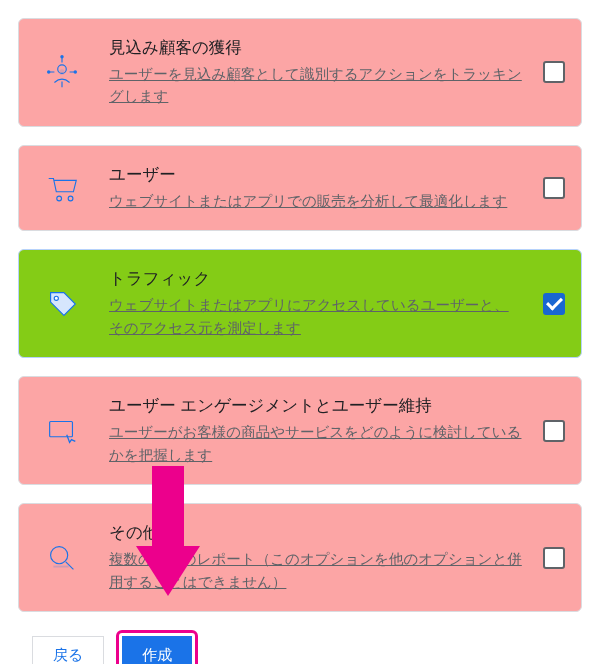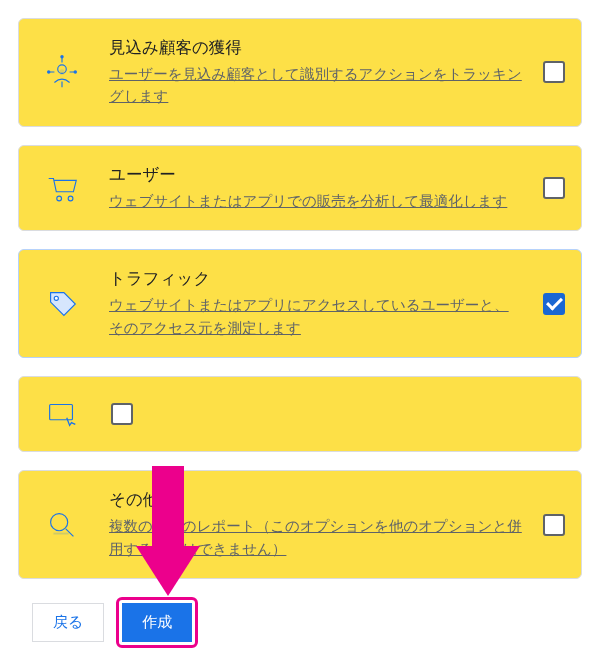--- a/index.html
+++ b/index.html
@@ -6,30 +6,30 @@
     body {
       font-family: -apple-system, BlinkMacSystemFont, "Segoe UI", "Hiragino Sans", "Hiragino Kaku Gothic ProN", Meiryo, sans-serif;
       background: #fff;
       width: 600px;
       height: 664px;
       padding: 18px 18px 0 18px;
     }
     .option-card {
       border: 1px solid #dadce0;
       border-radius: 6px;
-      background: #fde047;
+      background: #fca5a5;
       padding: 18px 14px;
       margin-bottom: 18px;
       display: flex;
       align-items: center;
       gap: 18px;
       cursor: pointer;
     }
     .option-card.selected {
-      background: #fde047;
+      background: #84cc16;
       border-color: #b6d2fb;
     }
     .icon-slot {
       width: 58px;
       flex: 0 0 58px;
       display: flex;
       align-items: center;
       justify-content: center;
       color: #1a73e8;
     }
@@ -181,20 +181,24 @@
   </div>
 </div>
 
 <div class="option-card">
   <div class="icon-slot">
     <svg viewBox="0 0 40 40">
       <rect x="7" y="10" width="24" height="16" rx="1"></rect>
       <path d="M25 24 L28 32 L30 29 L34 31" stroke-width="1.4"></path>
     </svg>
   </div>
+  <div class="text-slot">
+    <div class="opt-title">ユーザー エンゲージメントとユーザー維持</div>
+    <div class="opt-desc">ユーザーがお客様の商品やサービスをどのように検討しているかを把握します</div>
+  </div>
   <div class="check-slot">
     <div class="checkbox"></div>
   </div>
 </div>
 
 <div class="option-card">
   <div class="icon-slot">
     <svg viewBox="0 0 40 40">
       <circle cx="17" cy="17" r="9"></circle>
       <path d="M24 24 L32 32"></path>

